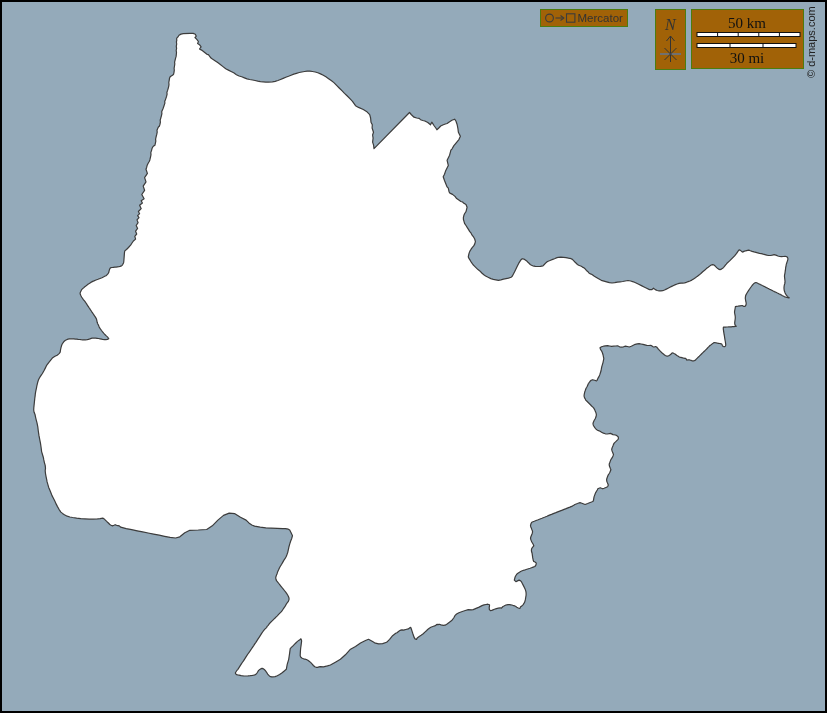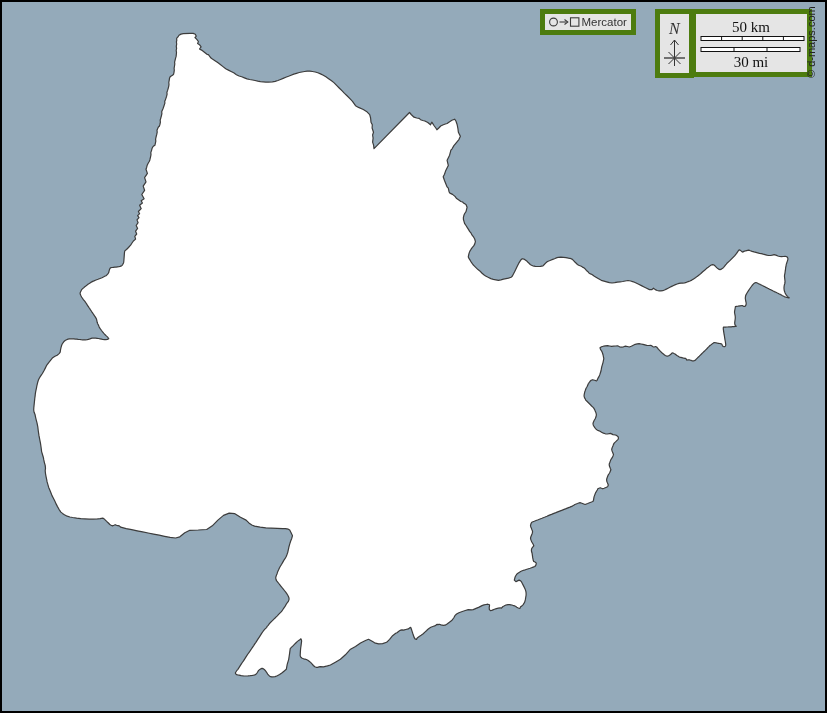--- a/index.html
+++ b/index.html
@@ -1,21 +1,21 @@
 <!DOCTYPE html>
 <html><head>
 <meta charset="utf-8">
 <style>
   html,body { margin:0; padding:0; }
   body { width:827px; height:713px; overflow:hidden;
          font-family:"Liberation Sans", sans-serif; }
   .frame { position:absolute; left:0; top:0; width:823px; height:709px;
            border:2px solid #000; background:#94aaba; }
   svg.map { position:absolute; left:0; top:0; }
-  .box { position:absolute; background:#e5e5e5; border:5px solid #4d7c0f; }
+  .box { position:absolute; background:#a16207; border:1px solid #4d7c0f; }
   #mercator { left:540px; top:9px; width:86px; height:16px; }
   #compass  { left:655px; top:9px; width:29px; height:59px; }
   #scale    { left:691px; top:9px; width:111px; height:58px; }
   #copyright { position:absolute; left:805px; top:78px; width:12px;
     transform-origin:0 0; transform:rotate(-90deg);
     font-size:11px; color:#222; white-space:nowrap; }
 </style>
 </head>
 <body>
 <div class="frame"></div>

